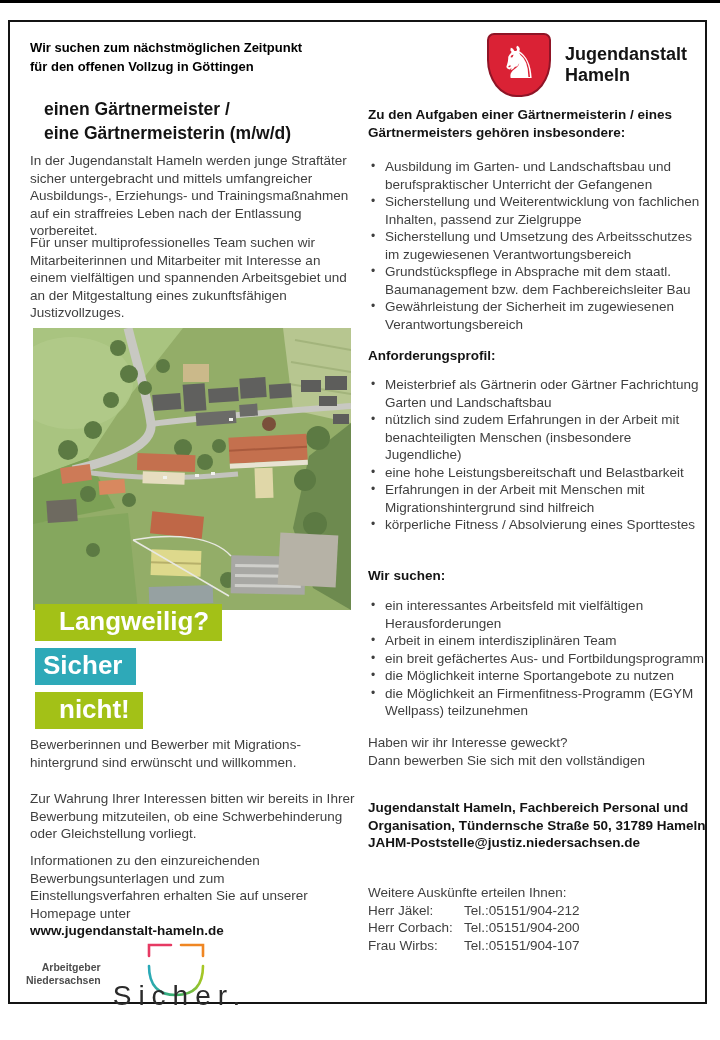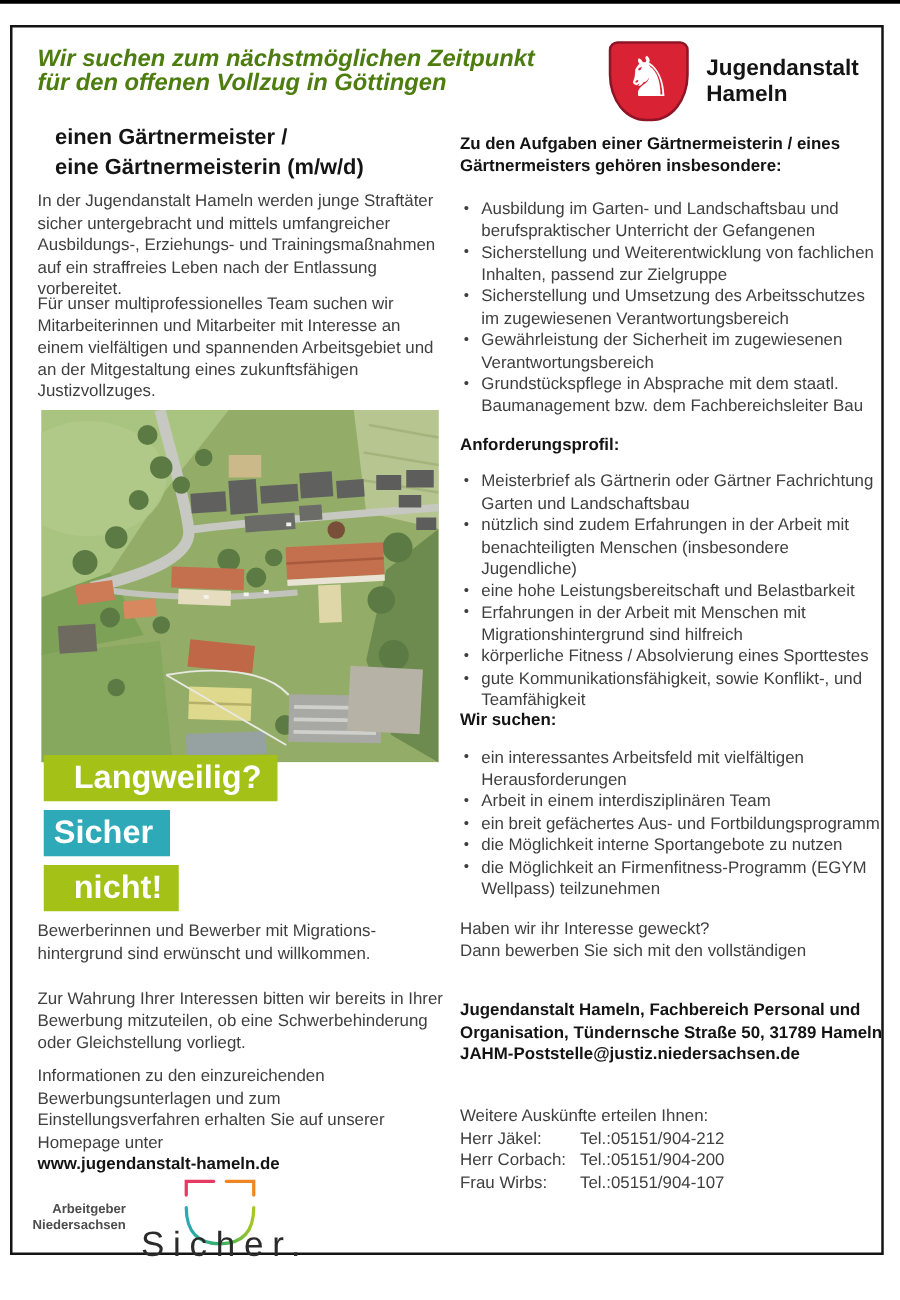--- a/index.html
+++ b/index.html
@@ -7,21 +7,21 @@
   body {
     width:720px; height:1040px; position:relative; overflow:hidden;
     font-family:"Liberation Sans", sans-serif; color:#3f3f3f;
   }
   .abs { position:absolute; }
   p { margin:0; }
 
   .top-strip { left:0; top:0; width:720px; height:3px; background:#000; }
   .frame { left:8px; top:20px; width:699px; height:984px; border:2px solid #141414; background:transparent; }
 
-  .hdr-line { font-size:19px; font-weight:bold; color:#4d7c0f; line-height:19px;font-style:italic; }
+  .hdr-line { font-size:13px; font-weight:bold; color:#000000; line-height:19px; }
   .job-title { font-size:17.5px; font-weight:bold; color:#141414; line-height:24px; }
 
   .logo-wrap { left:487px; top:33px; display:flex; align-items:center; gap:14px; }
   .shield {
     width:64px; height:64px; background:var(--shield_red,#da2235);
     border:2px solid var(--shield_border,#8f1426);
     border-radius:7px 7px 46% 46% / 7px 7px 58% 58%;
     display:flex; align-items:center; justify-content:center;
   }
   .horse { color:#fff; font-size:44px; line-height:1; transform:translateY(-2px);
@@ -205,33 +205,32 @@
     <div class="sicher-word">Sicher.</div>
   </div>
 </div>
 
 <p class="abs body-text bold-text" style="left:368px; top:106px; width:338px;">Zu den Aufgaben einer Gärtnermeisterin / eines Gärtnermeisters gehören insbesondere:</p>
 
 <ul class="abs blist" style="left:368px; top:158px; width:340px;">
   <li>Ausbildung im Garten- und Landschaftsbau und berufspraktischer Unterricht der Gefangenen</li>
   <li>Sicherstellung und Weiterentwicklung von fachlichen Inhalten, passend zur Zielgruppe</li>
   <li>Sicherstellung und Umsetzung des Arbeitsschutzes im zugewiesenen Verantwortungsbereich</li>
+  <li>Grundstückspflege in Absprache mit dem staatl. Baumanagement bzw. dem Fachbereichsleiter Bau</li>
   <li>Gewährleistung der Sicherheit im zugewiesenen Verantwortungsbereich</li>
-  <li>Grundstückspflege in Absprache mit dem staatl. Baumanagement bzw. dem Fachbereichsleiter Bau</li>
 </ul>
 
 <p class="abs body-text bold-text" style="left:368px; top:347px; width:338px;">Anforderungsprofil:</p>
 
 <ul class="abs blist" style="left:368px; top:376px; width:342px;">
   <li>Meisterbrief als Gärtnerin oder Gärtner Fachrichtung Garten und Landschaftsbau</li>
   <li>nützlich sind zudem Erfahrungen in der Arbeit mit benachteiligten Menschen (insbesondere Jugendliche)</li>
   <li>eine hohe Leistungsbereitschaft und Belastbarkeit</li>
   <li>Erfahrungen in der Arbeit mit Menschen mit Migrationshintergrund sind hilfreich</li>
   <li>körperliche Fitness / Absolvierung eines Sporttestes</li>
-  <li>gute Kommunikationsfähigkeit, sowie Konflikt-, und Teamfähigkeit</li>
 </ul>
 
 <p class="abs body-text bold-text" style="left:368px; top:567px; width:338px;">Wir suchen:</p>
 
 <ul class="abs blist" style="left:368px; top:597px; width:342px;">
   <li>ein interessantes Arbeitsfeld mit vielfältigen Herausforderungen</li>
   <li>Arbeit in einem interdisziplinären Team</li>
   <li>ein breit gefächertes Aus- und Fortbildungsprogramm</li>
   <li>die Möglichkeit interne Sportangebote zu nutzen</li>
   <li>die Möglichkeit an Firmenfitness-Programm (EGYM Wellpass) teilzunehmen</li>

